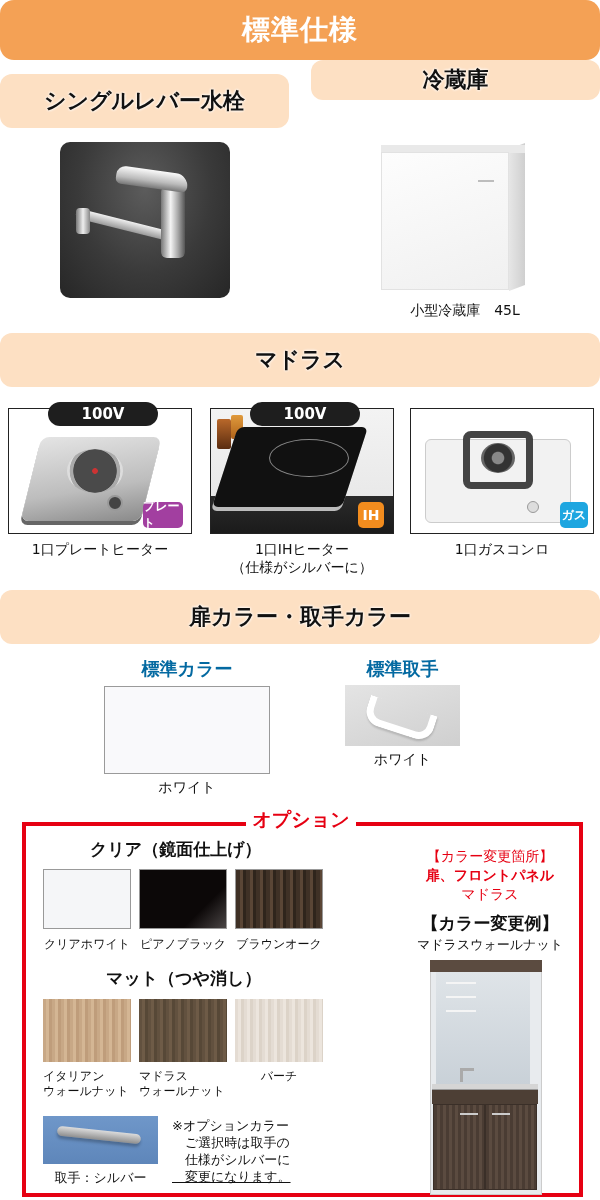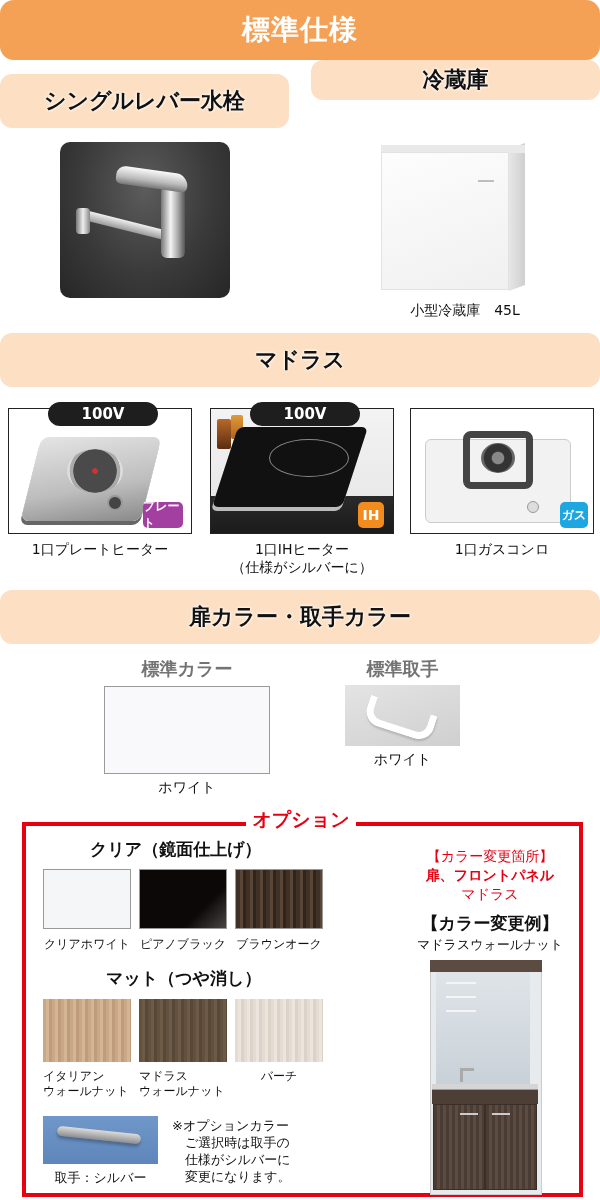--- a/index.html
+++ b/index.html
@@ -72,21 +72,21 @@
   
   .gas-tray { position: absolute; left: 14px; top: 30px; width: 146px; height: 84px; background: #f2f2f2;
     border: 1px solid #ccc; border-radius: 6px; }
   .gas-grate { position: absolute; left: 52px; top: 22px; width: 70px; height: 58px;
     border: 7px solid #444; border-radius: 8px; }
   .gas-burner { position: absolute; left: 70px; top: 34px; width: 34px; height: 30px; border-radius: 50%;
     background: radial-gradient(circle, #888 0 25%, #333 30% 60%, #666 65%); }
   .gas-knob { position: absolute; left: 116px; top: 92px; width: 12px; height: 12px; border-radius: 50%; background: #ddd; border: 1px solid #999; }
 
   
-  .sub-title { font-size: 18px; font-weight: bold; color: #737373; white-space: nowrap; text-align: center; }
+  .sub-title { font-size: 18px; font-weight: bold; color: #0369a1; white-space: nowrap; text-align: center; }
   .swatch-white { background: #f9f9fb; border: 1.5px solid #9a9a9a; }
   .handle-img { background: linear-gradient(160deg, #e4e4e4 0%, #cfcfcf 100%); overflow: hidden; }
   .handle-img .h { position: absolute; left: 20px; top: 20px; width: 70px; height: 28px; border: 7px solid #fff;
     border-top: none; border-radius: 0 0 16px 16px; transform: rotate(18deg); box-shadow: 1px 2px 2px rgba(0,0,0,0.15); }
 
   
   .opt-frame { left: 22px; top: 822px; width: 561px; height: 375px; border: 4px solid #e60012; }
   .opt-title { left: 246px; top: 808px; width: 110px; height: 24px; background: #fff; color: #e60012;
     font-size: 19px; font-weight: bold; display: flex; align-items: center; justify-content: center; z-index: 3; }
   .opt-sub { font-size: 17px; font-weight: bold; color: #111; white-space: nowrap; }
@@ -205,21 +205,21 @@
 <div class="abs sw-label" style="left:235px;top:1068px;width:88px;text-align:center;">バーチ</div>
 
 <div class="abs silver-handle" style="left:43px;top:1116px;width:115px;height:48px;">
     <div class="bar"></div>
   </div>
 <div class="abs sw-label" style="left:43px;top:1170px;width:115px;text-align:center;font-size:13px;">取手：シルバー</div>
 
 <div class="abs note" style="left:172px;top:1117px;">※オプションカラー</div>
 <div class="abs note" style="left:172px;top:1134px;">　ご選択時は取手の</div>
 <div class="abs note" style="left:172px;top:1151px;">　仕様がシルバーに</div>
-<div class="abs note" style="left:172px;top:1168px;">　変更になります。</div>
+<div class="abs note" style="left:172px;top:1168px;text-decoration:underline;">　変更になります。</div>
 
 <div class="abs red-note" style="left:400px;top:847px;width:180px;">【カラー変更箇所】</div>
 <div class="abs red-note" style="left:400px;top:866px;width:180px;font-weight:bold;">扉、フロントパネル</div>
 <div class="abs red-note" style="left:400px;top:885px;width:180px;">マドラス</div>
 
 <div class="abs ex-title" style="left:400px;top:912px;width:180px;">【カラー変更例】</div>
 <div class="abs ex-sub" style="left:400px;top:936px;width:180px;">マドラスウォールナット</div>
 
 <div class="abs kitchen">
   <div class="frame"></div>

